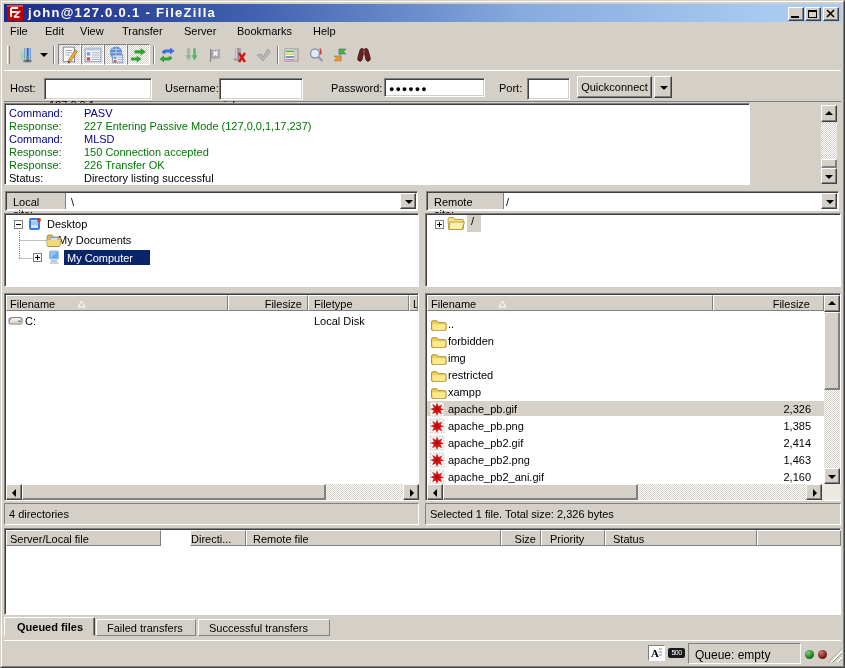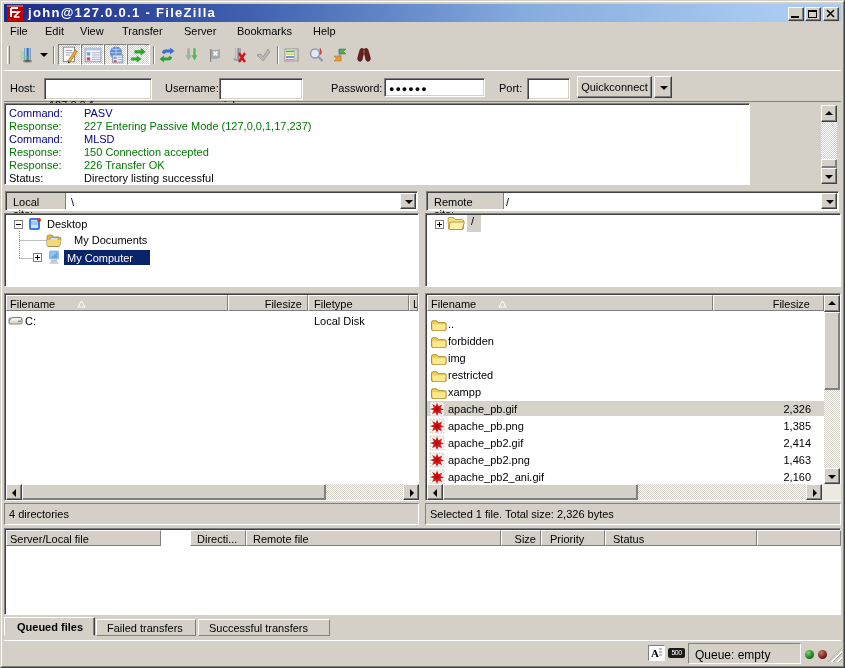--- a/index.html
+++ b/index.html
@@ -247,21 +247,21 @@
 <div class="abs sunkbox" style="left:4px;top:213px;width:415px;height:74px">
   <svg class="abs" style="left:5px;top:5px" width="140" height="50" viewBox="0 0 140 50">
     <g stroke="#808080" stroke-dasharray="1 1" fill="none">
       <path d="M9.5 12 V39.5 M9.5 21.5 H38 M9.5 39.5 H24"></path>
     </g>
   </svg>
   <div class="abs expbox" style="left:9px;top:6px">
       <div class="hbar"></div>
     </div>
   <div class="abs" style="left:42px;top:4px">Desktop</div>
-  <div class="abs" style="left:69px;top:20px">My Documents</div>
+  <div class="abs" style="left:53px;top:20px">My Documents</div>
   <div class="abs expbox" style="left:28px;top:39px">
       <div class="hbar"></div>
       <div class="vbar"></div>
     </div>
   <div class="abs" style="left:59px;top:36px;height:15px;background:#0a246a;color:#fff;padding:2px 17px 0 3px">My Computer</div>
   <svg class="abs" style="left:22px;top:2px" width="16" height="16" viewBox="0 0 16 16">
       <rect x="2" y="2" width="11" height="12" rx="2" fill="#3d7de0"></rect>
       <rect x="4" y="4" width="7" height="8" fill="#cfe4ff"></rect>
       <path d="M4 6 h7 M4 8 h7" stroke="#7aa7e8" stroke-width="1"></path>
       <circle cx="12" cy="4" r="2" fill="#d03a2b"></circle>
@@ -440,21 +440,21 @@
 </div>
 <div class="abs sunk1" style="left:425px;top:503px;width:416px;height:22px">
     <span style="position:absolute;left:4px;top:4px">Selected 1 file. Total size: 2,326 bytes</span>
   </div>
 
 <div class="abs sunkbox" style="left:4px;top:528px;width:837px;height:87px">
   <div class="hcell" style="left:1px;top:1px;width:155px">
       <span style="margin-left:3px">Server/Local file</span>
     </div>
   <div class="hcell" style="left:185px;top:1px;width:56px">
-      <span style="margin-left:6px">Directi...</span>
+      <span style="">Directi...</span>
     </div>
   <div class="hcell" style="left:241px;top:1px;width:255px">
       <span style="margin-left:6px">Remote file</span>
     </div>
   <div class="hcell" style="left:496px;top:1px;width:40px;text-align:right">
       <span style="margin-right:4px;width:100%">Size</span>
     </div>
   <div class="hcell" style="left:536px;top:1px;width:64px">
       <span style="margin-left:8px">Priority</span>
     </div>

